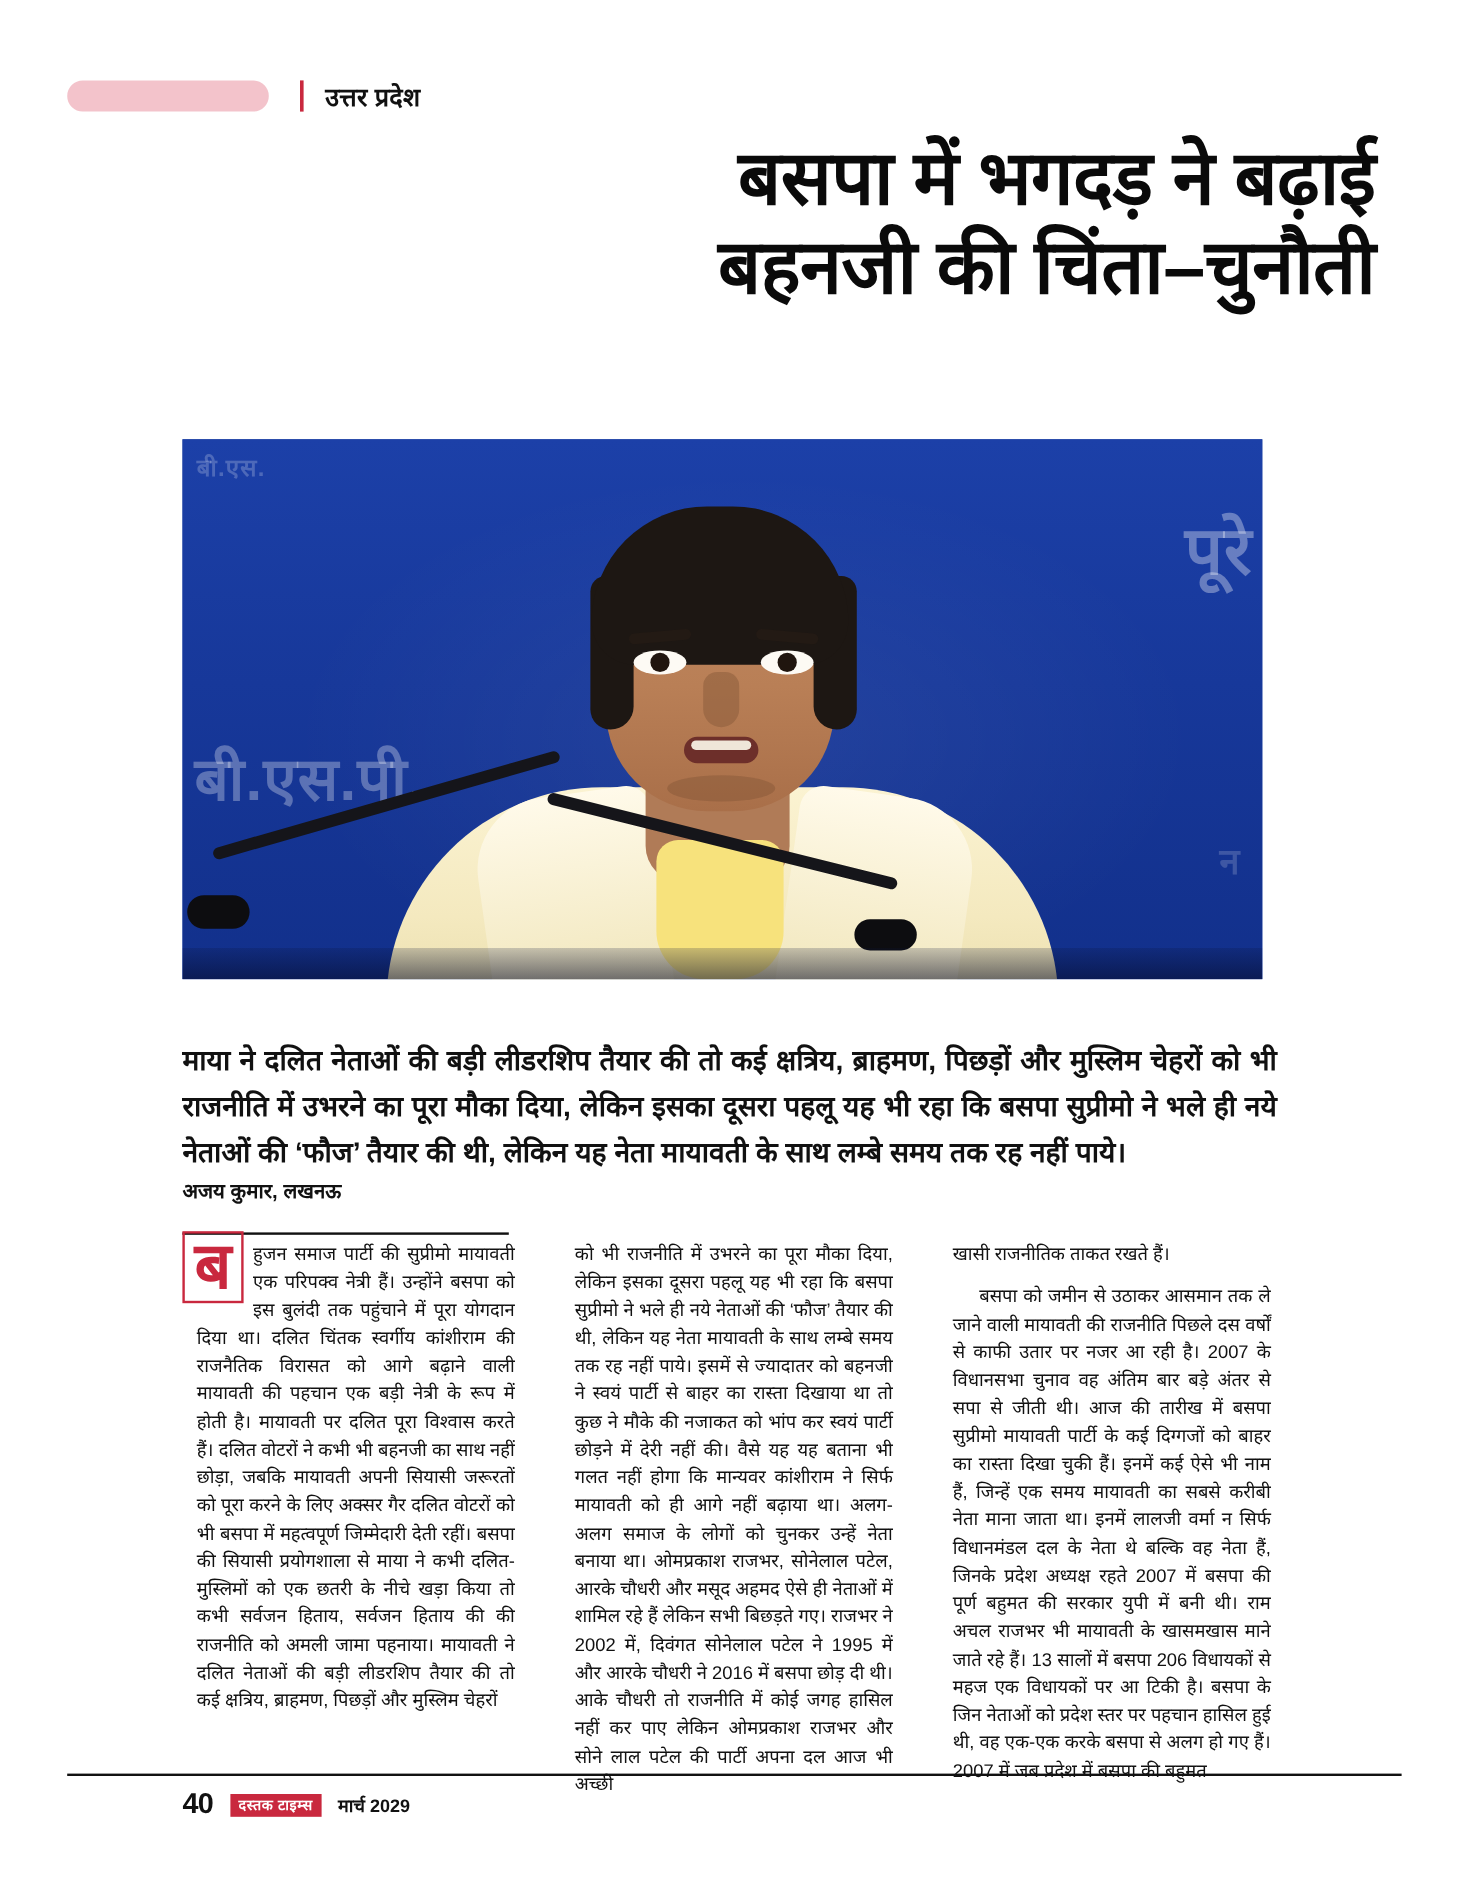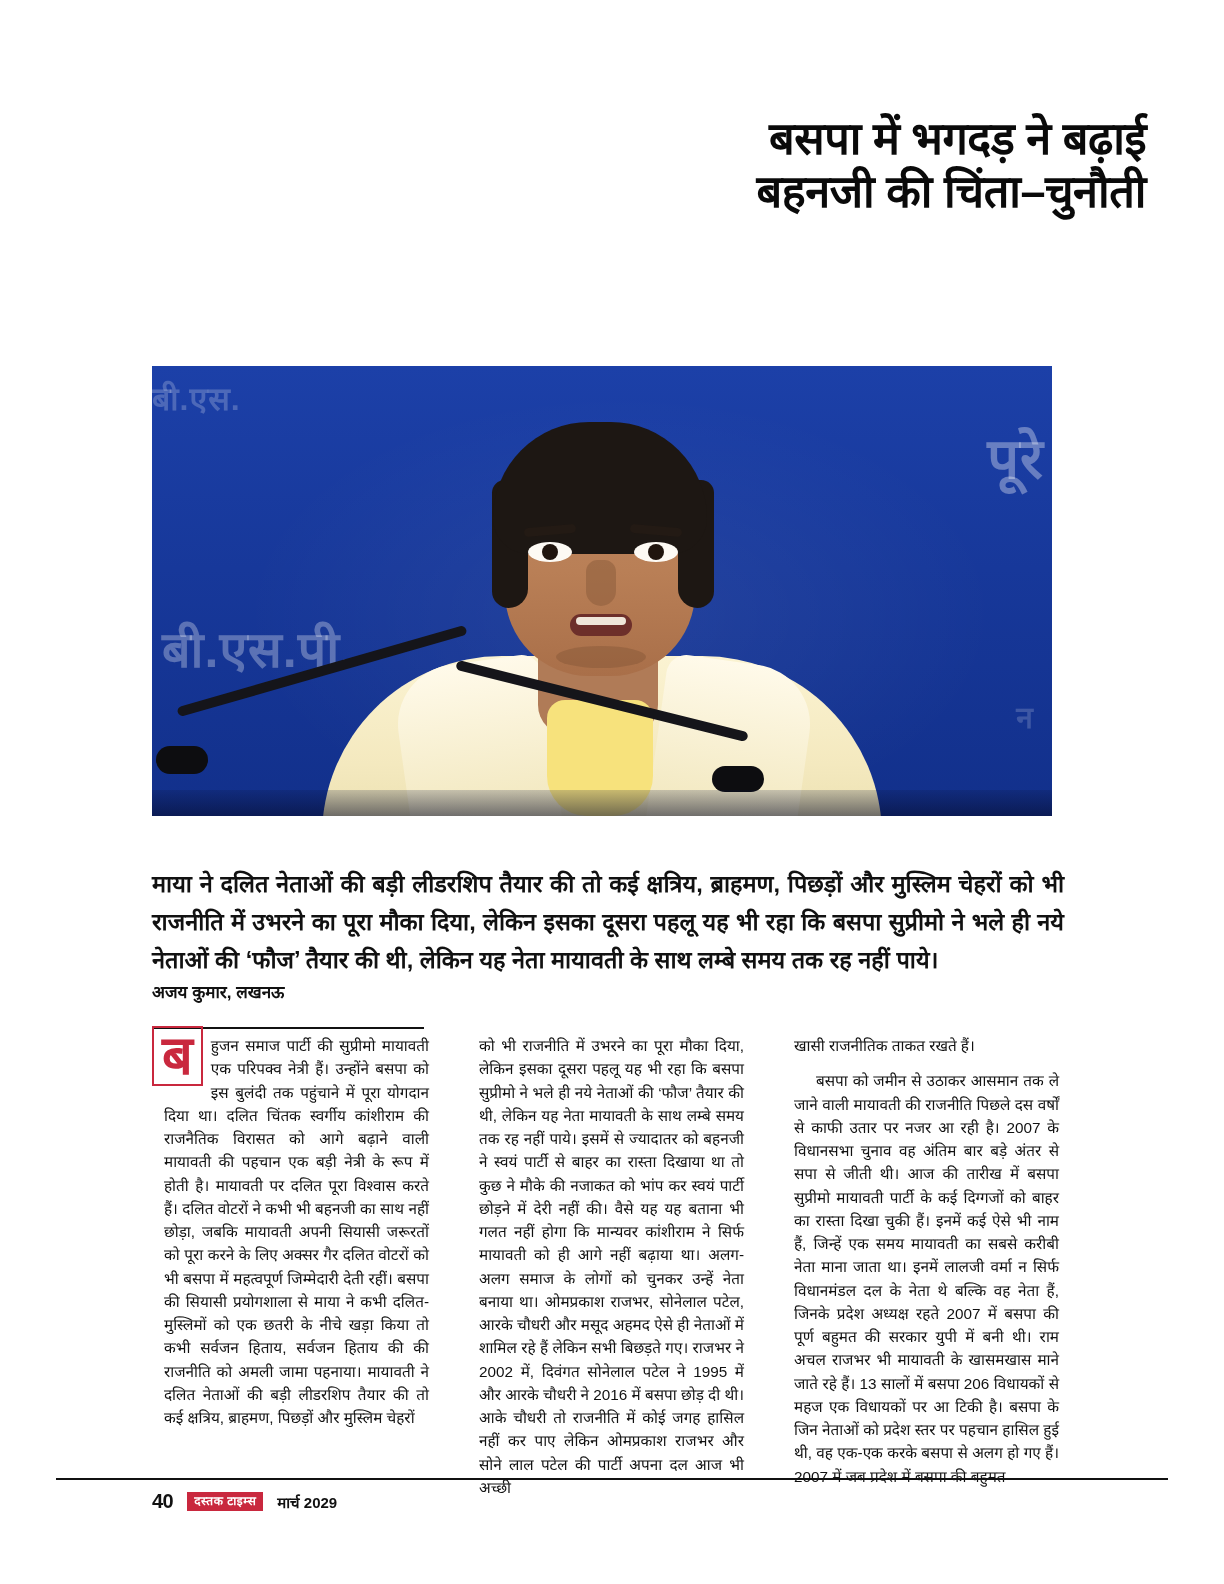--- a/index.html
+++ b/index.html
@@ -55,21 +55,21 @@
   
   .headline {
     position: absolute;
     left: 60px;
     top: 112px;
     width: 1104px;
     text-align: right;
     padding-right: 18px;
     box-sizing: border-box;
     font-weight: bold;
-    font-size: 45px;
+    font-size: 63px;
     line-height: 1.18;
     color: #0a0a0a;
     letter-spacing: -0.5px;
   }
   .headline .l2 {
     display: block;
   }
 
   
   .photo-wrap {
@@ -91,21 +91,21 @@
   }
   
   .bd-text {
     position: absolute;
     color: rgba(255,255,255,0.30);
     font-weight: bold;
     font-size: 46px;
     letter-spacing: 1px;
     white-space: nowrap;
   }
-  .bd-1 { left: 0;  top: 10px;  font-size: 32px; color: rgba(255,255,255,0.22);}
+  .bd-1 { left: 12px;  top: 10px;  font-size: 20px; color: rgba(255,255,255,0.22);}
   .bd-2 { left: 10px; top: 248px; font-size: 50px; }
   .bd-3 { right: 8px; top: 52px;  font-size: 56px; color: rgba(255,255,255,0.34);}
   .bd-4 { right: 18px; top: 330px; font-size: 30px; color: rgba(255,255,255,0.18);}
 
   
   .person {
     position: absolute;
     left: 50%;
     top: 34px;
     transform: translateX(-50%);
@@ -380,21 +380,21 @@
   }
   .footer {
     position: absolute;
     left: 152px;
     top: 1490px;
     display: flex;
     align-items: center;
     gap: 14px;
   }
   .folio {
-    font-size: 20px;
+    font-size: 24px;
     font-weight: bold;
     color: #111;
     letter-spacing: -0.5px;
   }
   .mast {
     background: #c9283e;
     color: #ffffff;
     font-size: 12px;
     font-weight: bold;
     padding: 3px 7px 4px 7px;
@@ -405,20 +405,25 @@
     font-size: 15px;
     font-weight: bold;
     color: #111;
   }
 </style>
 </head>
 <body>
 
 <div class="page">
 
+  <div class="kicker-row">
+    <div class="kicker-bar"></div>
+    <div class="kicker-sep"></div>
+    <div class="kicker-text">उत्तर प्रदेश</div>
+  </div>
 
   <div class="headline">
     <span class="l1">बसपा में भगदड़ ने बढ़ाई</span>
     <span class="l2">बहनजी की चिंता–चुनौती</span>
   </div>
 
   <div class="photo-wrap">
     <div class="photo">
       <div class="bd-text bd-1">बी.एस.</div>
       <div class="bd-text bd-2">बी.एस.पी.</div>

